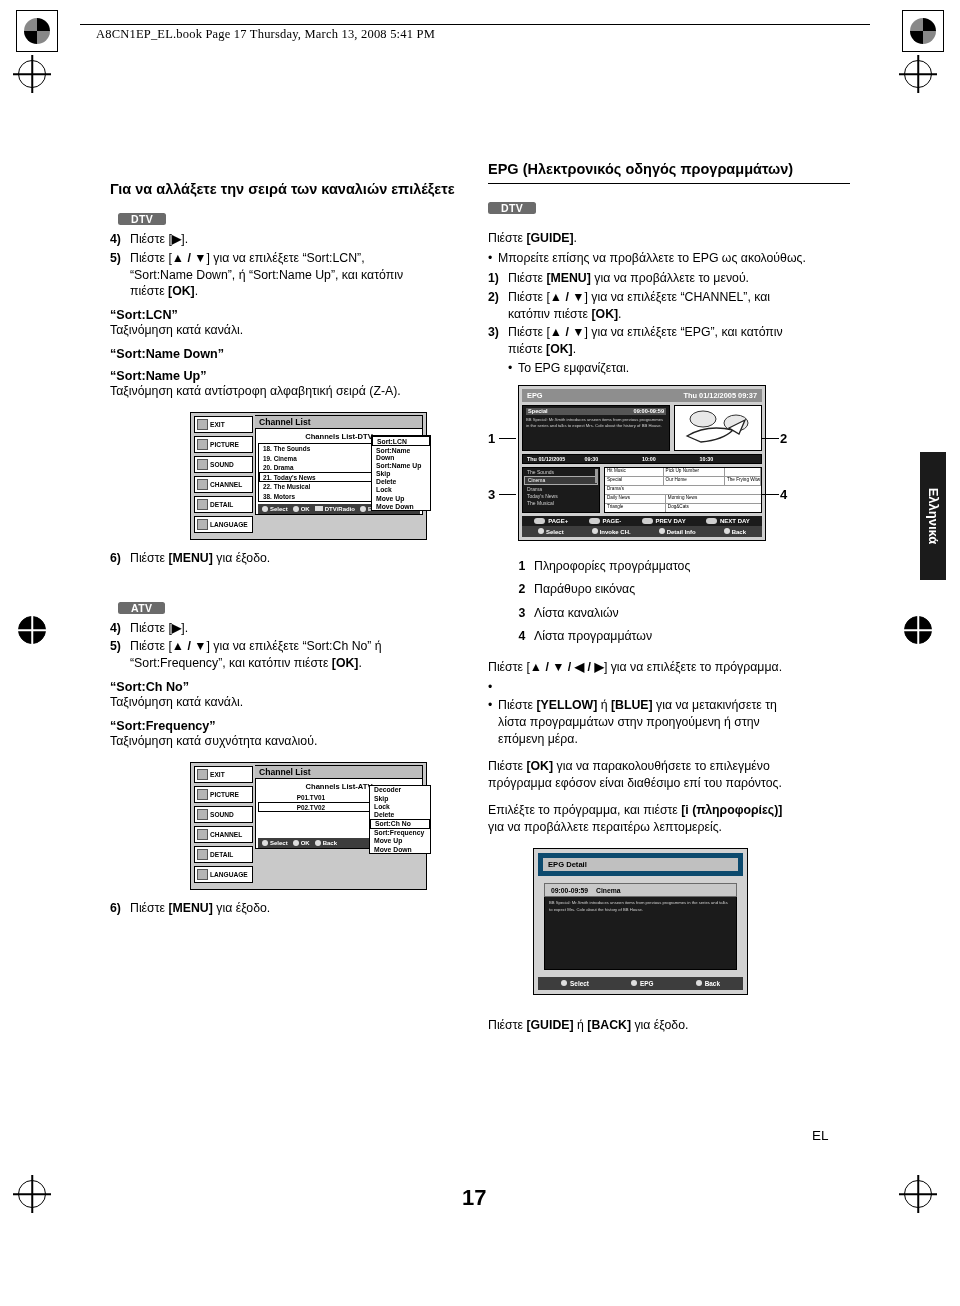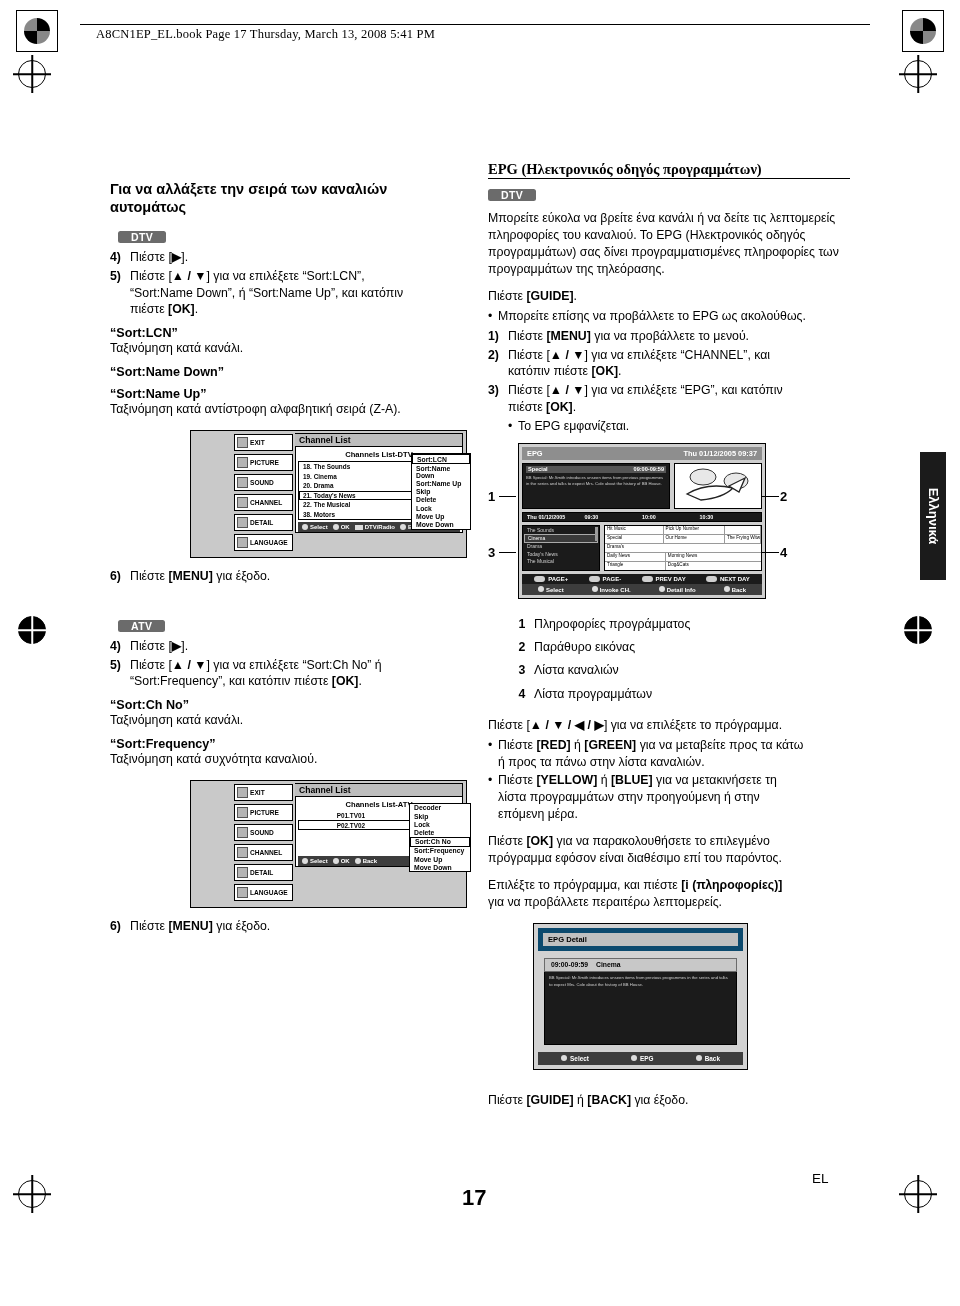--- a/index.html
+++ b/index.html
@@ -33,42 +33,42 @@
   
   .hdr-rule{position:absolute;left:80px;top:24px;width:790px;height:1px;background:#000;}
   .hdr-text{position:absolute;left:96px;top:27px;font-size:12.5px;
       font-family:"Liberation Serif", serif;letter-spacing:.2px;white-space:nowrap;}
 
   
   .colL{position:absolute;left:110px;top:180px;width:352px;}
   .colR{position:absolute;left:488px;top:160px;width:362px;}
 
   h2.sec{font-size:14.5px;font-weight:bold;margin:0 0 6px 0;line-height:1.25;}
-  h2.sec.ul{border-bottom:1.4px solid #000;margin-bottom:6px;font-family:Liberation Serif, serif;}
+  h2.sec.ul{border-bottom:1.4px solid #000;padding-bottom:5px;margin-bottom:14px;}
 
   .tag{display:inline-block;background:#6b6b6b;color:#fff;font-size:10.5px;
        font-weight:bold;padding:0 13px;border-radius:2.5px;letter-spacing:.4px;
        margin:9px 0 6px 8px;}
 
   .step{display:flex;font-size:12.3px;line-height:1.36;margin-bottom:2px;}
   .step .n{width:20px;flex:none;font-weight:bold;}
   .step .t{flex:1;}
   b{font-weight:bold;}
   .ttl{font-size:12.6px;font-weight:bold;margin-top:8px;}
   .p{font-size:12.3px;line-height:1.38;margin:0 0 3px 0;}
   .p.sp{margin-top:10px;}
   .bul{display:flex;font-size:12.3px;line-height:1.38;margin-bottom:1px;}
   .bul .d{width:10px;flex:none;}
 
   
   .osd{position:relative;background:#c9c9c9;border:1.4px solid #000;}
   .osd *{box-sizing:border-box;}
 
   
-  .cl{width:235px;padding-left:40px;}
+  .cl{width:235px;}
   .cl .bar{display:flex;}
   .cl .side{width:64px;flex:none;padding:3px 2px 3px 3px;}
   .cl .sbtn{height:17px;margin-bottom:3px;border:1px solid #000;background:#fff;
       display:flex;align-items:center;font-size:6.6px;font-weight:bold;padding-left:2px;}
   .cl .sbtn.act{background:#fff;border:1.6px solid #000;}
   .cl .sico{width:11px;height:11px;margin-right:2px;flex:none;
       background:#b5b5b5;border:.6px solid #555;}
   .cl .main{flex:1;padding:2px 3px 3px 0;}
   .cl .title{background:#bdbdbd;border:1px solid #000;border-left:none;
       font-size:8.6px;font-weight:bold;padding:1px 4px;}
@@ -142,21 +142,21 @@
   .legend .li{display:flex;font-size:12.3px;line-height:1.5;margin-bottom:5px;}
   .legend .li .n{width:24px;flex:none;font-weight:bold;text-align:center;}
 
   
   .sidetab{position:absolute;right:14px;top:452px;width:26px;height:128px;background:#1b1b1b;}
   .sidetab span{position:absolute;left:50%;top:50%;color:#fff;font-size:13px;font-weight:bold;
       white-space:nowrap;transform:translate(-50%,-50%) rotate(90deg);}
 
   
   .pnum{position:absolute;left:462px;top:1185px;font-size:22px;font-weight:bold;}
-  .plang{position:absolute;left:812px;top:1171px;font-size:13.5px;}
+  .plang{position:absolute;left:812px;top:1128px;font-size:13.5px;}
 
   .exit-step{font-size:12.3px;margin-top:10px;}
 </style>
 </head>
 <body>
 
 <div class="page">
 
   <div class="corner-box" style="left:16px;top:10px;">
       <div class="dot"></div>
@@ -169,21 +169,21 @@
   <div class="reg" style="left:18px;top:1180px;"></div>
   <div class="reg" style="left:904px;top:60px;"></div>
   <div class="reg c" style="left:904px;top:616px;"></div>
   <div class="reg" style="left:904px;top:1180px;"></div>
 
   <div class="hdr-rule"></div>
   <div class="hdr-text">A8CN1EP_EL.book  Page 17  Thursday, March 13, 2008  5:41 PM</div>
 
   <div class="colL">
 
-    <h2 class="sec">Για να αλλάξετε την σειρά των καναλιών αυτομάτως</h2>
+    <h2 class="sec">Για να αλλάξετε την σειρά των καναλιών επιλέξετε</h2>
 
     <div class="tag">DTV</div>
 
     <div class="step">
       <span class="n">4)</span>
       <span class="t">Πιέστε [<b>▶</b>].</span>
     </div>
     <div class="step">
       <span class="n">5)</span>
       <span class="t">Πιέστε [<b>▲ / ▼</b>] για να επιλέξετε “Sort:LCN”,<br>“Sort:Name Down”, ή “Sort:Name Up”, και κατόπιν<br>πιέστε <b>[OK]</b>.</span>
@@ -388,21 +388,20 @@
       <span class="t">Πιέστε <b>[MENU]</b> για έξοδο.</span>
     </div>
   </div>
 
   <div class="colR">
 
     <h2 class="sec ul">EPG (Ηλεκτρονικός οδηγός προγραμμάτων)</h2>
 
     <div class="tag" style="margin-left:0;margin-top:0;">DTV</div>
 
-    <div class="p" style="margin-top:3px;">Μπορείτε εύκολα να βρείτε ένα κανάλι ή να δείτε τις λεπτομερείς πληροφορίες του καναλιού. Το EPG (Ηλεκτρονικός οδηγός προγραμμάτων) σας δίνει προγραμματισμένες πληροφορίες των προγραμμάτων της τηλεόρασης.</div>
 
     <div class="p sp">Πιέστε <b>[GUIDE]</b>.</div>
     <div class="bul">
       <span class="d">•</span>
       <span>Μπορείτε επίσης να προβάλλετε το EPG ως ακολούθως.</span>
     </div>
 
     <div class="step" style="margin-top:3px;">
       <span class="n">1)</span>
       <span class="t">Πιέστε <b>[MENU]</b> για να προβάλλετε το μενού.</span>
@@ -536,21 +535,20 @@
         </div>
       <div class="li">
           <span class="n">4</span>
           <span>Λίστα προγραμμάτων</span>
         </div>
     </div>
 
     <div class="p" style="margin-top:14px;">Πιέστε [<b>▲ / ▼ / ◀ / ▶</b>] για να επιλέξετε το πρόγραμμα.</div>
     <div class="bul">
       <span class="d">•</span>
-      <span>Πιέστε <b>[RED]</b> ή <b>[GREEN]</b> για να μεταβείτε προς τα κάτω<br>ή προς τα πάνω στην λίστα καναλιών.</span>
     </div>
     <div class="bul">
       <span class="d">•</span>
       <span>Πιέστε <b>[YELLOW]</b> ή <b>[BLUE]</b> για να μετακινήσετε τη<br>λίστα προγραμμάτων στην προηγούμενη ή στην<br>επόμενη μέρα.</span>
     </div>
 
     <div class="p sp">Πιέστε <b>[OK]</b> για να παρακολουθήσετε το επιλεγμένο<br>πρόγραμμα εφόσον είναι διαθέσιμο επί του παρόντος.</div>
 
     <div class="p sp">Επιλέξτε το πρόγραμμα, και πιέστε <b>[i (πληροφορίες)]</b><br>για να προβάλλετε περαιτέρω λεπτομερείς.</div>
 

